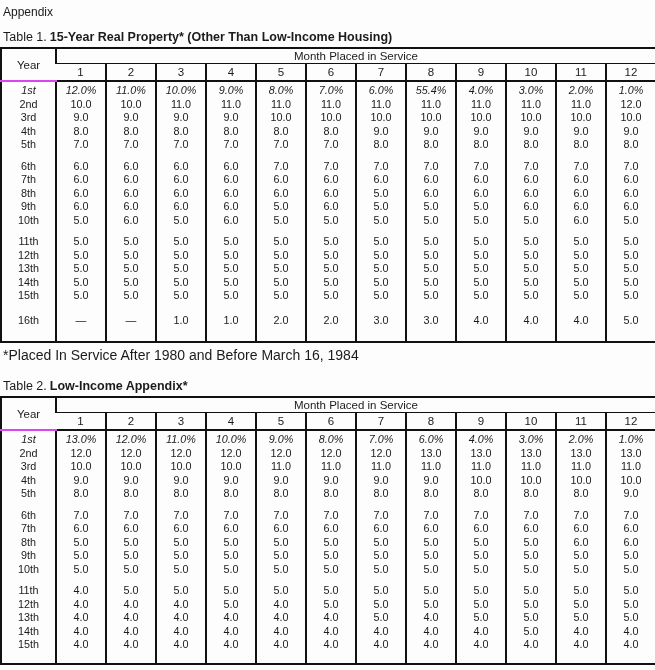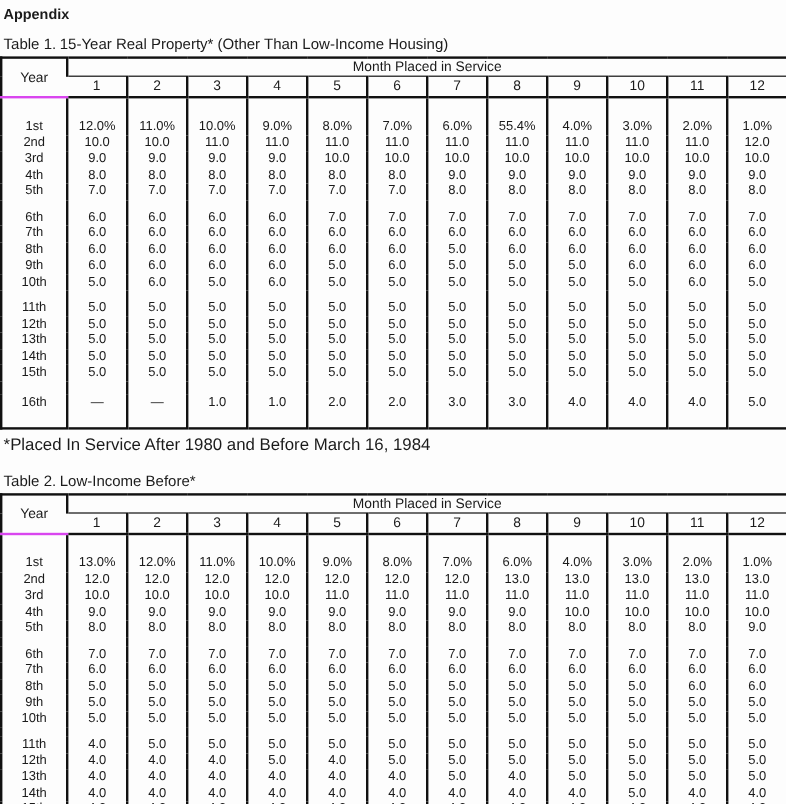--- a/index.html
+++ b/index.html
@@ -5,33 +5,33 @@
   html, body {
     margin: 0; padding: 0;
     width: 655px; height: 670px;
     background: #fdfdfd;
     overflow: hidden;
     font-family: "Liberation Sans", sans-serif;
     color: #1b1b1b;
   }
   .doc { width: 655px; }
   .appendix {
-    font-size: 12px; font-weight: bold;
+    font-size: 12px; font-weight: normal;
     margin: 5px 0 0 3px;
   }
   .heading {
     font-size: 12.5px; font-weight: bold;
     margin: 12px 0 0 3px; letter-spacing: 0.2px;
   }
   .table-title {
     font-size: 12.5px;
     margin: 11px 0 3px 3px;
   }
   .table-title .prefix { margin-right: 3px; }
-  .table-title .bold { font-weight: normal; }
+  .table-title .bold { font-weight: bold; }
 
   table.acrs {
     border-collapse: collapse;
     table-layout: fixed;
     width: 655px;
     border: 2px solid #111;
   }
   table.acrs col.yearcol { width: 55px; }
   table.acrs col.mcol { width: 50px; }
 
@@ -57,21 +57,21 @@
   }
   tr.numrow th {
     font-size: 11.5px;
     height: 16px; line-height: 16px;
     border-bottom: 2px solid #111;
   }
   tbody td {
     font-size: 10.8px;
     height: 13.5px; line-height: 13.5px;
   }
-  tbody tr.first-data td { padding-top: 17px; }
+  tbody tr.first-data td { padding-top: 2px; font-style: italic; }
   tbody tr.spacer td { height: 8px; line-height: 8px; }
   tbody tr.spacer-big td { height: 11px; line-height: 11px; }
   tbody tr.last-data td { padding-bottom: 14px; }
 
   .footnote {
     font-size: 14px;
     margin: 4px 0 0 3px;
     color: #1b1b1b;
   }
   .section-2 .table-title { margin-top: 16px; }
@@ -409,21 +409,21 @@
             <td>4.0</td>
             <td>5.0</td>
           </tr>
         </tbody>
     </table>
     <div class="footnote">*Placed In Service After 1980 and Before March 16, 1984</div>
   </section>
 
   <section class="section-2">
     <div class="table-title">
-      <span class="prefix">Table 2.</span><span class="bold">Low-Income Before*</span>
+      <span class="prefix">Table 2.</span><span class="bold">Low-Income Appendix*</span>
     </div>
     <table class="acrs">
       <colgroup>
           <col class="yearcol">
           <col class="mcol">
           <col class="mcol">
           <col class="mcol">
           <col class="mcol">
           <col class="mcol">
           <col class="mcol">

